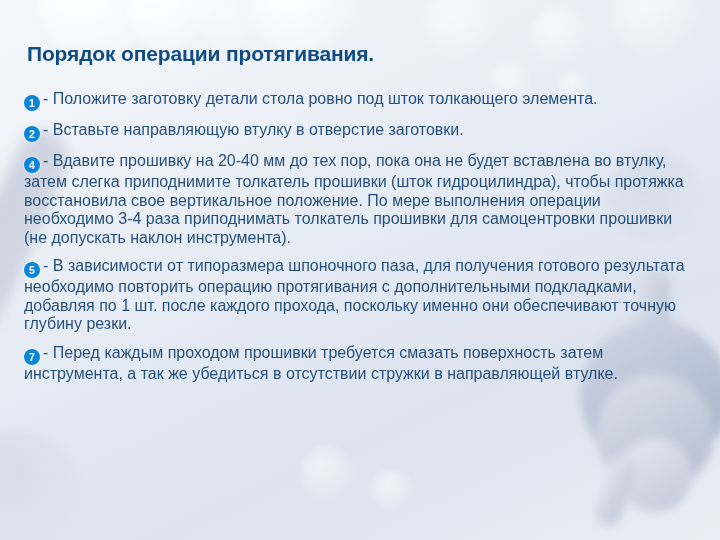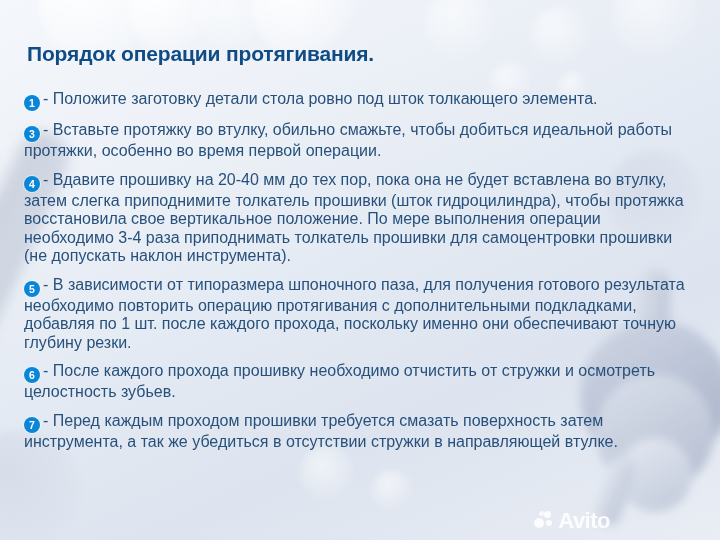--- a/index.html
+++ b/index.html
@@ -212,47 +212,35 @@
   <div class="content">
 
     <div class="page-title">Порядок операции протягивания.</div>
 
     <div class="steps">
 
       <div class="step">
         <span class="badge">1</span><span class="step-text">- Положите заготовку детали стола ровно под шток толкающего элемента.</span>
       </div>
 
-
-      <div class="step">
-        <span class="badge">3</span><span class="step-text">- Вставьте протяжку во втулку, обильно смажьте, чтобы добиться идеальной работы протяжки, особенно во время первой операции.</span>
-      </div>
+      <div class="step">
+        <span class="badge">2</span><span class="step-text">- Вставьте направляющую втулку в отверстие заготовки.</span>
+      </div>
+
 
       <div class="step">
         <span class="badge">4</span><span class="step-text">- Вдавите прошивку на 20-40 мм до тех пор, пока она не будет вставлена во втулку, затем слегка приподнимите толкатель прошивки (шток гидроцилиндра), чтобы протяжка восстановила свое вертикальное положение. По мере выполнения операции необходимо 3-4 раза приподнимать толкатель прошивки для самоцентровки прошивки (не допускать наклон инструмента).</span>
       </div>
 
       <div class="step">
         <span class="badge">5</span><span class="step-text">- В зависимости от типоразмера шпоночного паза, для получения готового результата необходимо повторить операцию протягивания с дополнительными подкладками, добавляя по 1 шт. после каждого прохода, поскольку именно они обеспечивают точную глубину резки.</span>
       </div>
 
-      <div class="step">
-        <span class="badge">6</span><span class="step-text">- После каждого прохода прошивку необходимо отчистить от стружки и осмотреть целостность зубьев.</span>
-      </div>
 
       <div class="step">
         <span class="badge">7</span><span class="step-text">- Перед каждым проходом прошивки требуется смазать поверхность затем инструмента, а так же убедиться в отсутствии стружки в направляющей втулке.</span>
       </div>
 
     </div>
 
-    <div class="avito">
-      <span class="avito-dots">
-        <i class="a"></i>
-          <i class="b"></i>
-          <i class="c"></i>
-          <i class="d"></i>
-      </span>
-      <span class="avito-word">Avito</span>
-    </div>
 
   </div>
 </div>
 
 </body></html>

